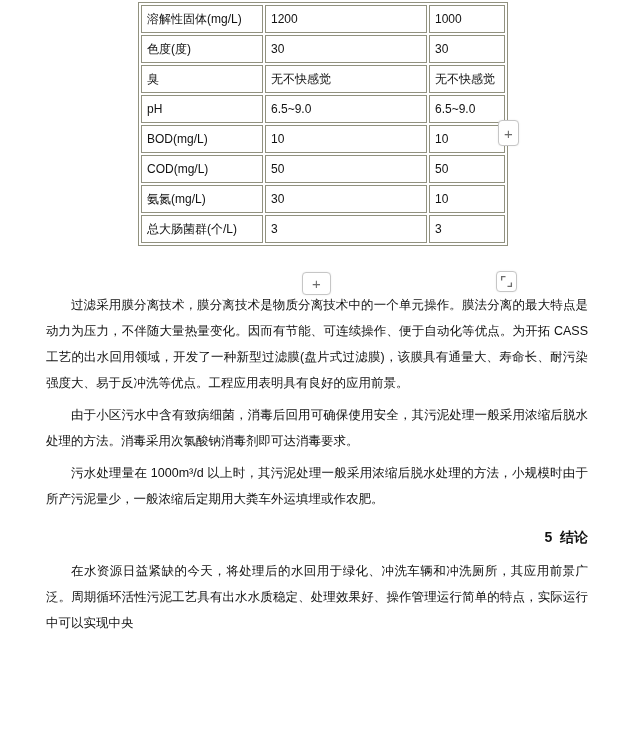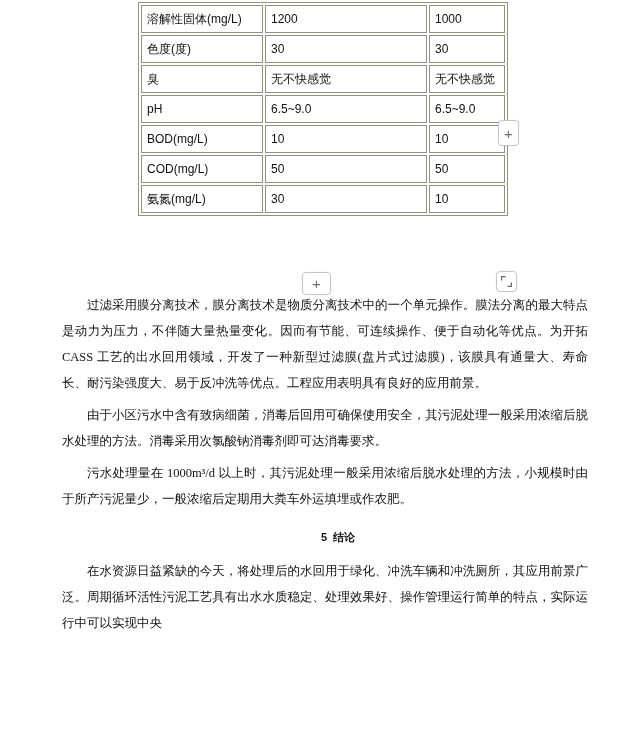--- a/index.html
+++ b/index.html
@@ -68,32 +68,31 @@
     position: absolute;
     left: 46px;
     top: 292px;
     width: 542px;
     font-size: 12.5px;
     line-height: 26px;
     text-align: justify;
     color: #111111;
   }
   .body-text p {
-    margin: 0 0 6px 16px;
+    margin: 0 0 6px 0;
     text-indent: 2em;
-    font-family: Liberation Serif, serif;
   }
   .body-text p.gap-before { margin-top: 12px; }
   .section-heading {
     margin: 12px 0 8px 42px;
-    font-size: 11px;
+    font-size: 14px;
     font-weight: bold;
     line-height: 26px;
     white-space: pre;
-    text-align: center;
+    text-align: right;
     color: #111111;
   }
 </style>
 </head>
 <body>
 
 <div class="page">
 
   <table class="spec-table">
     <tbody>
@@ -125,20 +124,25 @@
       <tr>
         <td class="c1">COD(mg/L)</td>
         <td class="c2">50</td>
         <td class="c3">50</td>
       </tr>
       <tr>
         <td class="c1">氨氮(mg/L)</td>
         <td class="c2">30</td>
         <td class="c3">10</td>
       </tr>
+      <tr>
+        <td class="c1">总大肠菌群(个/L)</td>
+        <td class="c2">3</td>
+        <td class="c3">3</td>
+      </tr>
     </tbody>
   </table>
 
   <button class="fab plus-right">+</button>
   <button class="fab plus-bottom">+</button>
   <button class="fab expand-btn" title="">
     <svg width="13" height="13" viewBox="0 0 16 16" fill="none" stroke="#6b6b6b" stroke-width="1.6" stroke-linecap="square">
       <path d="M2 6 V2 H6"></path>
       <path d="M14 10 V14 H10"></path>
     </svg>

